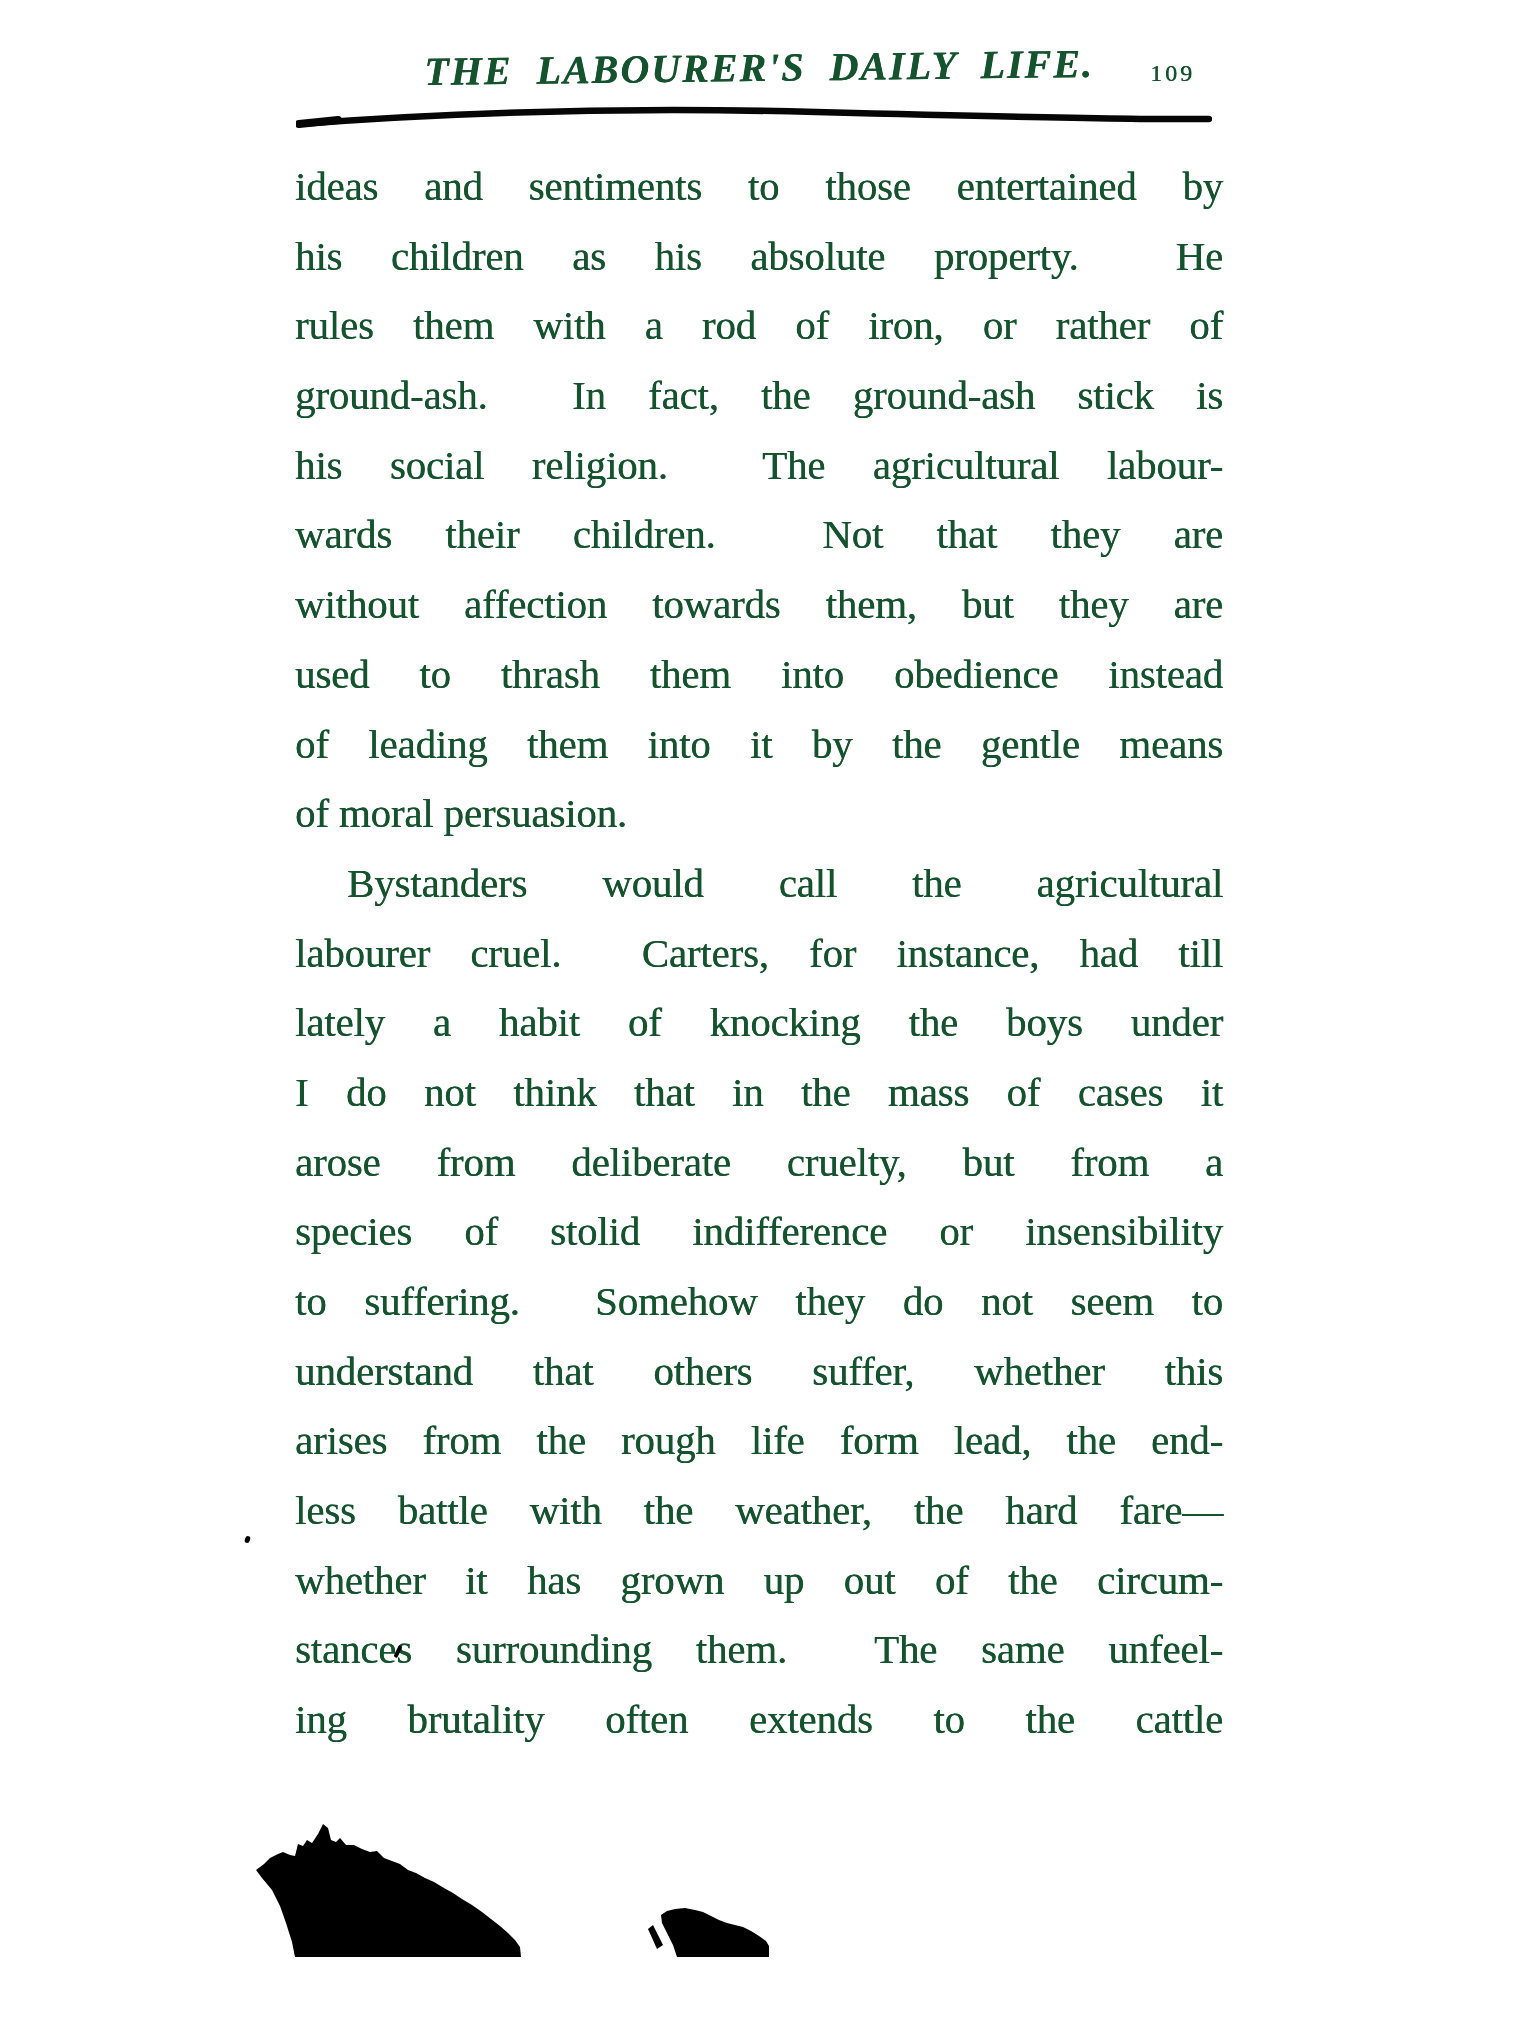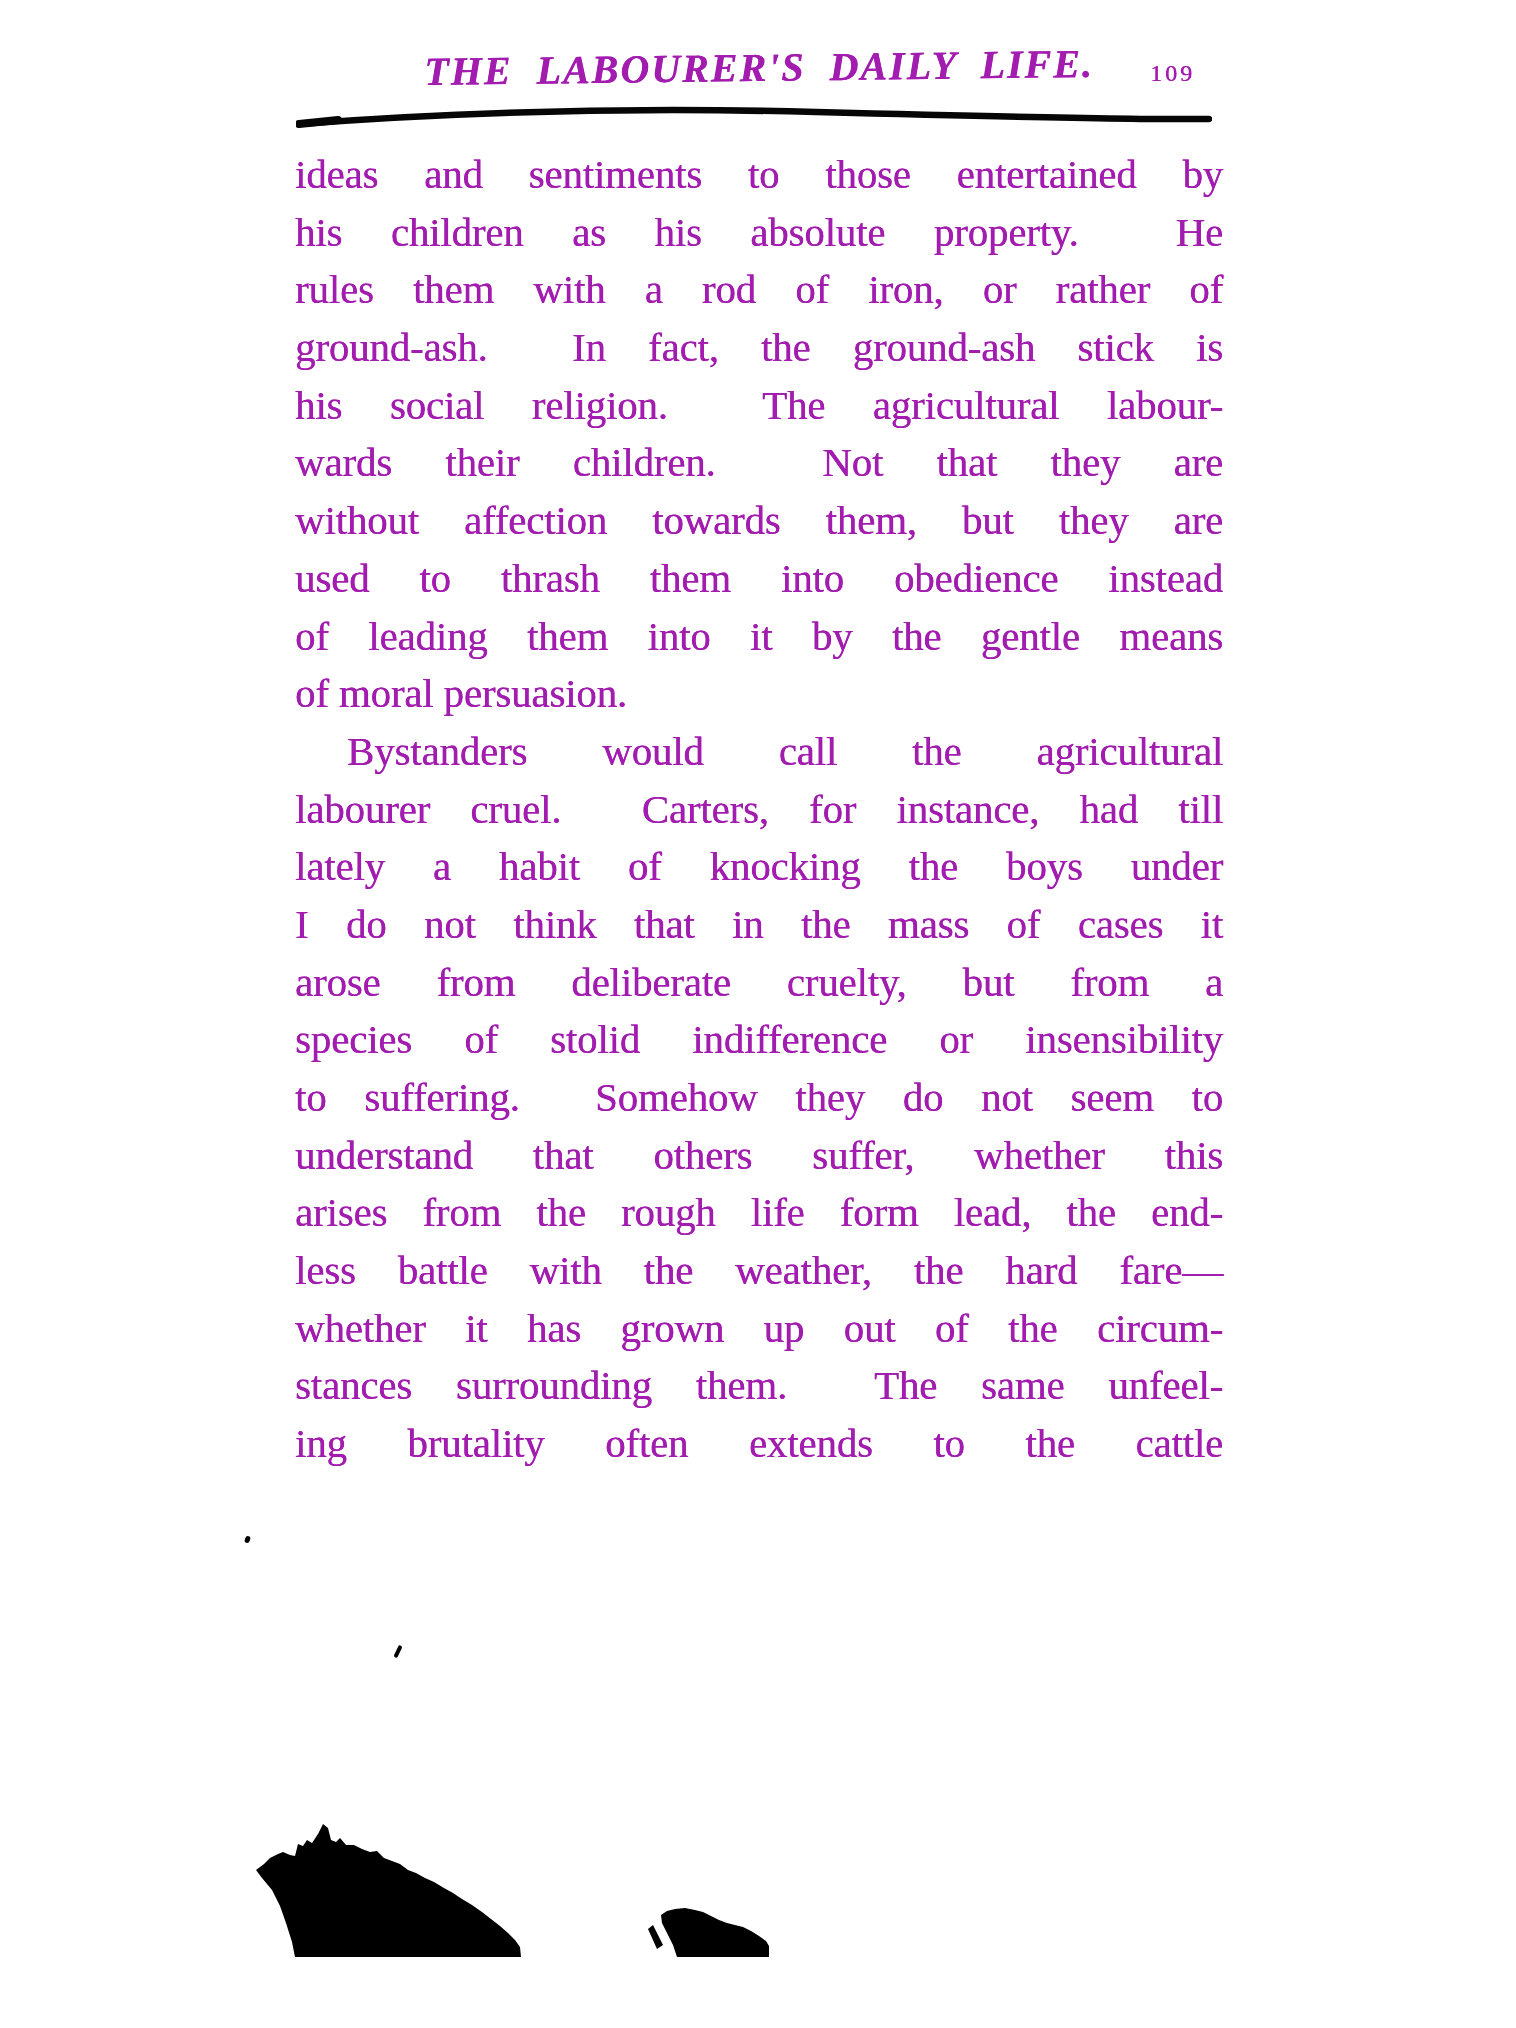--- a/index.html
+++ b/index.html
@@ -3,21 +3,21 @@
 <meta charset="utf-8">
 <style>
   html, body { margin: 0; padding: 0; background: #ffffff; }
   .page {
     position: relative;
     width: 1516px;
     height: 2028px;
     background: #ffffff;
     overflow: hidden;
     font-family: "Liberation Serif", "DejaVu Serif", serif;
-    color: #a21caf;
+    color: #14532d;
   }
   .header-title {
     position: absolute;
     left: 295px;
     top: 44px;
     width: 928px;
     text-align: center;
     font-style: italic;
     font-weight: bold;
     font-size: 40px;
@@ -52,20 +52,21 @@
     font-size: 41px;
     line-height: 57.7px;
     letter-spacing: -0.2px;
     text-shadow: 0.35px 0 0 currentColor;
   }
   .line {
     text-align: justify;
     text-align-last: justify;
     height: 57.7px;
     overflow: visible;
+    margin-top: 12px;
   }
   .line.short { text-align-last: left; }
   .line.indent { text-indent: 52px; }
   .ink-blot { position: absolute; }
   .ink-speck {
     position: absolute;
     background: #000;
     border-radius: 45%;
   }
   .speck-1 { left: 245px; top: 1536px; width: 5px; height: 7px; transform: rotate(20deg); }

